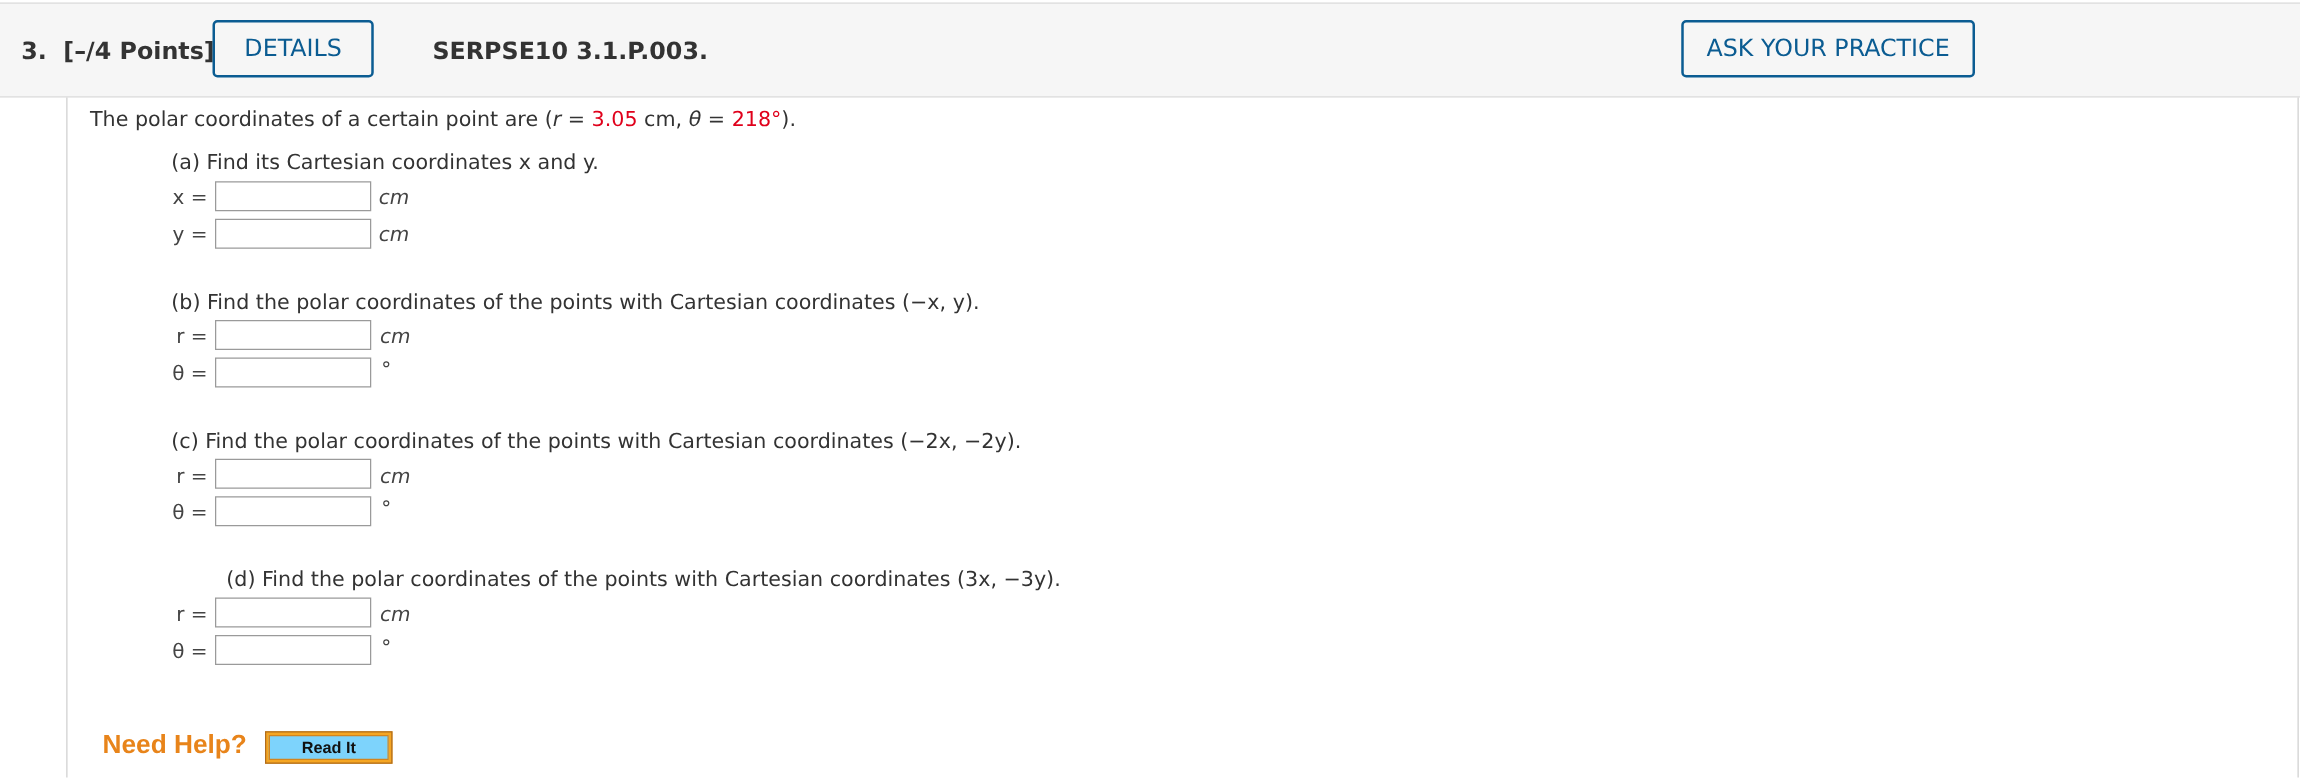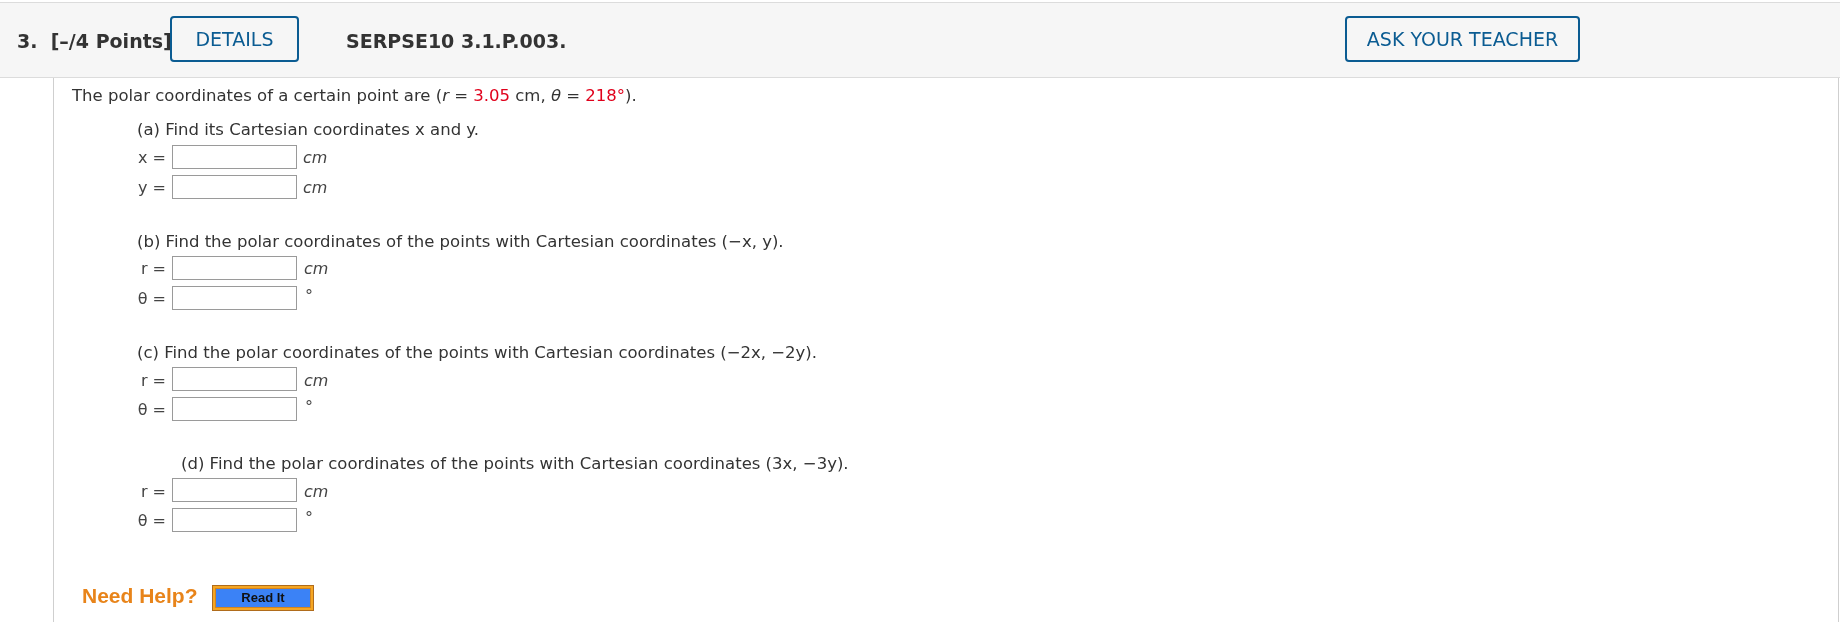--- a/index.html
+++ b/index.html
@@ -17,36 +17,36 @@
   .txt { position:absolute; font-size:16.5px; color:#333; white-space:nowrap; }
   .red { color:#e0001b; }
   .lbl { position:absolute; font-size:16px; color:#444; width:30px; text-align:right; }
   .inp { position:absolute; width:125px; height:24px; border:1px solid #9a9a9a;
          box-sizing:border-box; background:#fff; }
   .unit { position:absolute; font-size:16px; color:#444;font-style:italic; }
   .needhelp { position:absolute; left:82px; top:584px; font-size:21px; font-weight:bold; color:#e8841a;
               font-family:"Liberation Sans", sans-serif; }
   .readit { position:absolute; left:212px; top:585px; width:102px; height:26px; box-sizing:border-box;
             border:1px solid #b06c1c; background:#f5a623; display:flex; align-items:center; justify-content:center; }
-  .readit span { display:block; border:1px solid #d2841f; background:#3b82f6; width:94px; height:18px;
+  .readit span { display:block; border:1px solid #d2841f; background:#7dd3fc; width:94px; height:18px;
                  font-size:13px; font-weight:bold; color:#111; text-align:center; line-height:18px;
                  font-family:"Liberation Sans", sans-serif; }
   i { font-style:italic; }
 </style>
 </head>
 <body>
 
 <div class="header">
   <span class="qnum">
     <span>3.</span>&nbsp;
     <span>[–/4 Points]</span>
   </span>
   <div class="btn" style="left:170px;width:129px;">DETAILS</div>
   <span class="code">SERPSE10 3.1.P.003.</span>
-  <div class="btn" style="left:1345px;width:235px;">ASK YOUR TEACHER</div>
+  <div class="btn" style="left:1345px;width:235px;">ASK YOUR PRACTICE</div>
 </div>
 
 <div class="panel"></div>
 
 <div class="txt" style="left:72px;top:86px;">
   <span>The polar coordinates of a certain point are (</span><i>r</i><span> = </span><span class="red">3.05</span><span> cm, </span><i>θ</i><span> = </span><span class="red">218°</span><span>).</span>
 </div>
 
 <div class="txt" style="left:137px;top:120px;">(a) Find its Cartesian coordinates x and y.</div>
 <span class="lbl" style="left:136px;top:148px;">x =</span>

